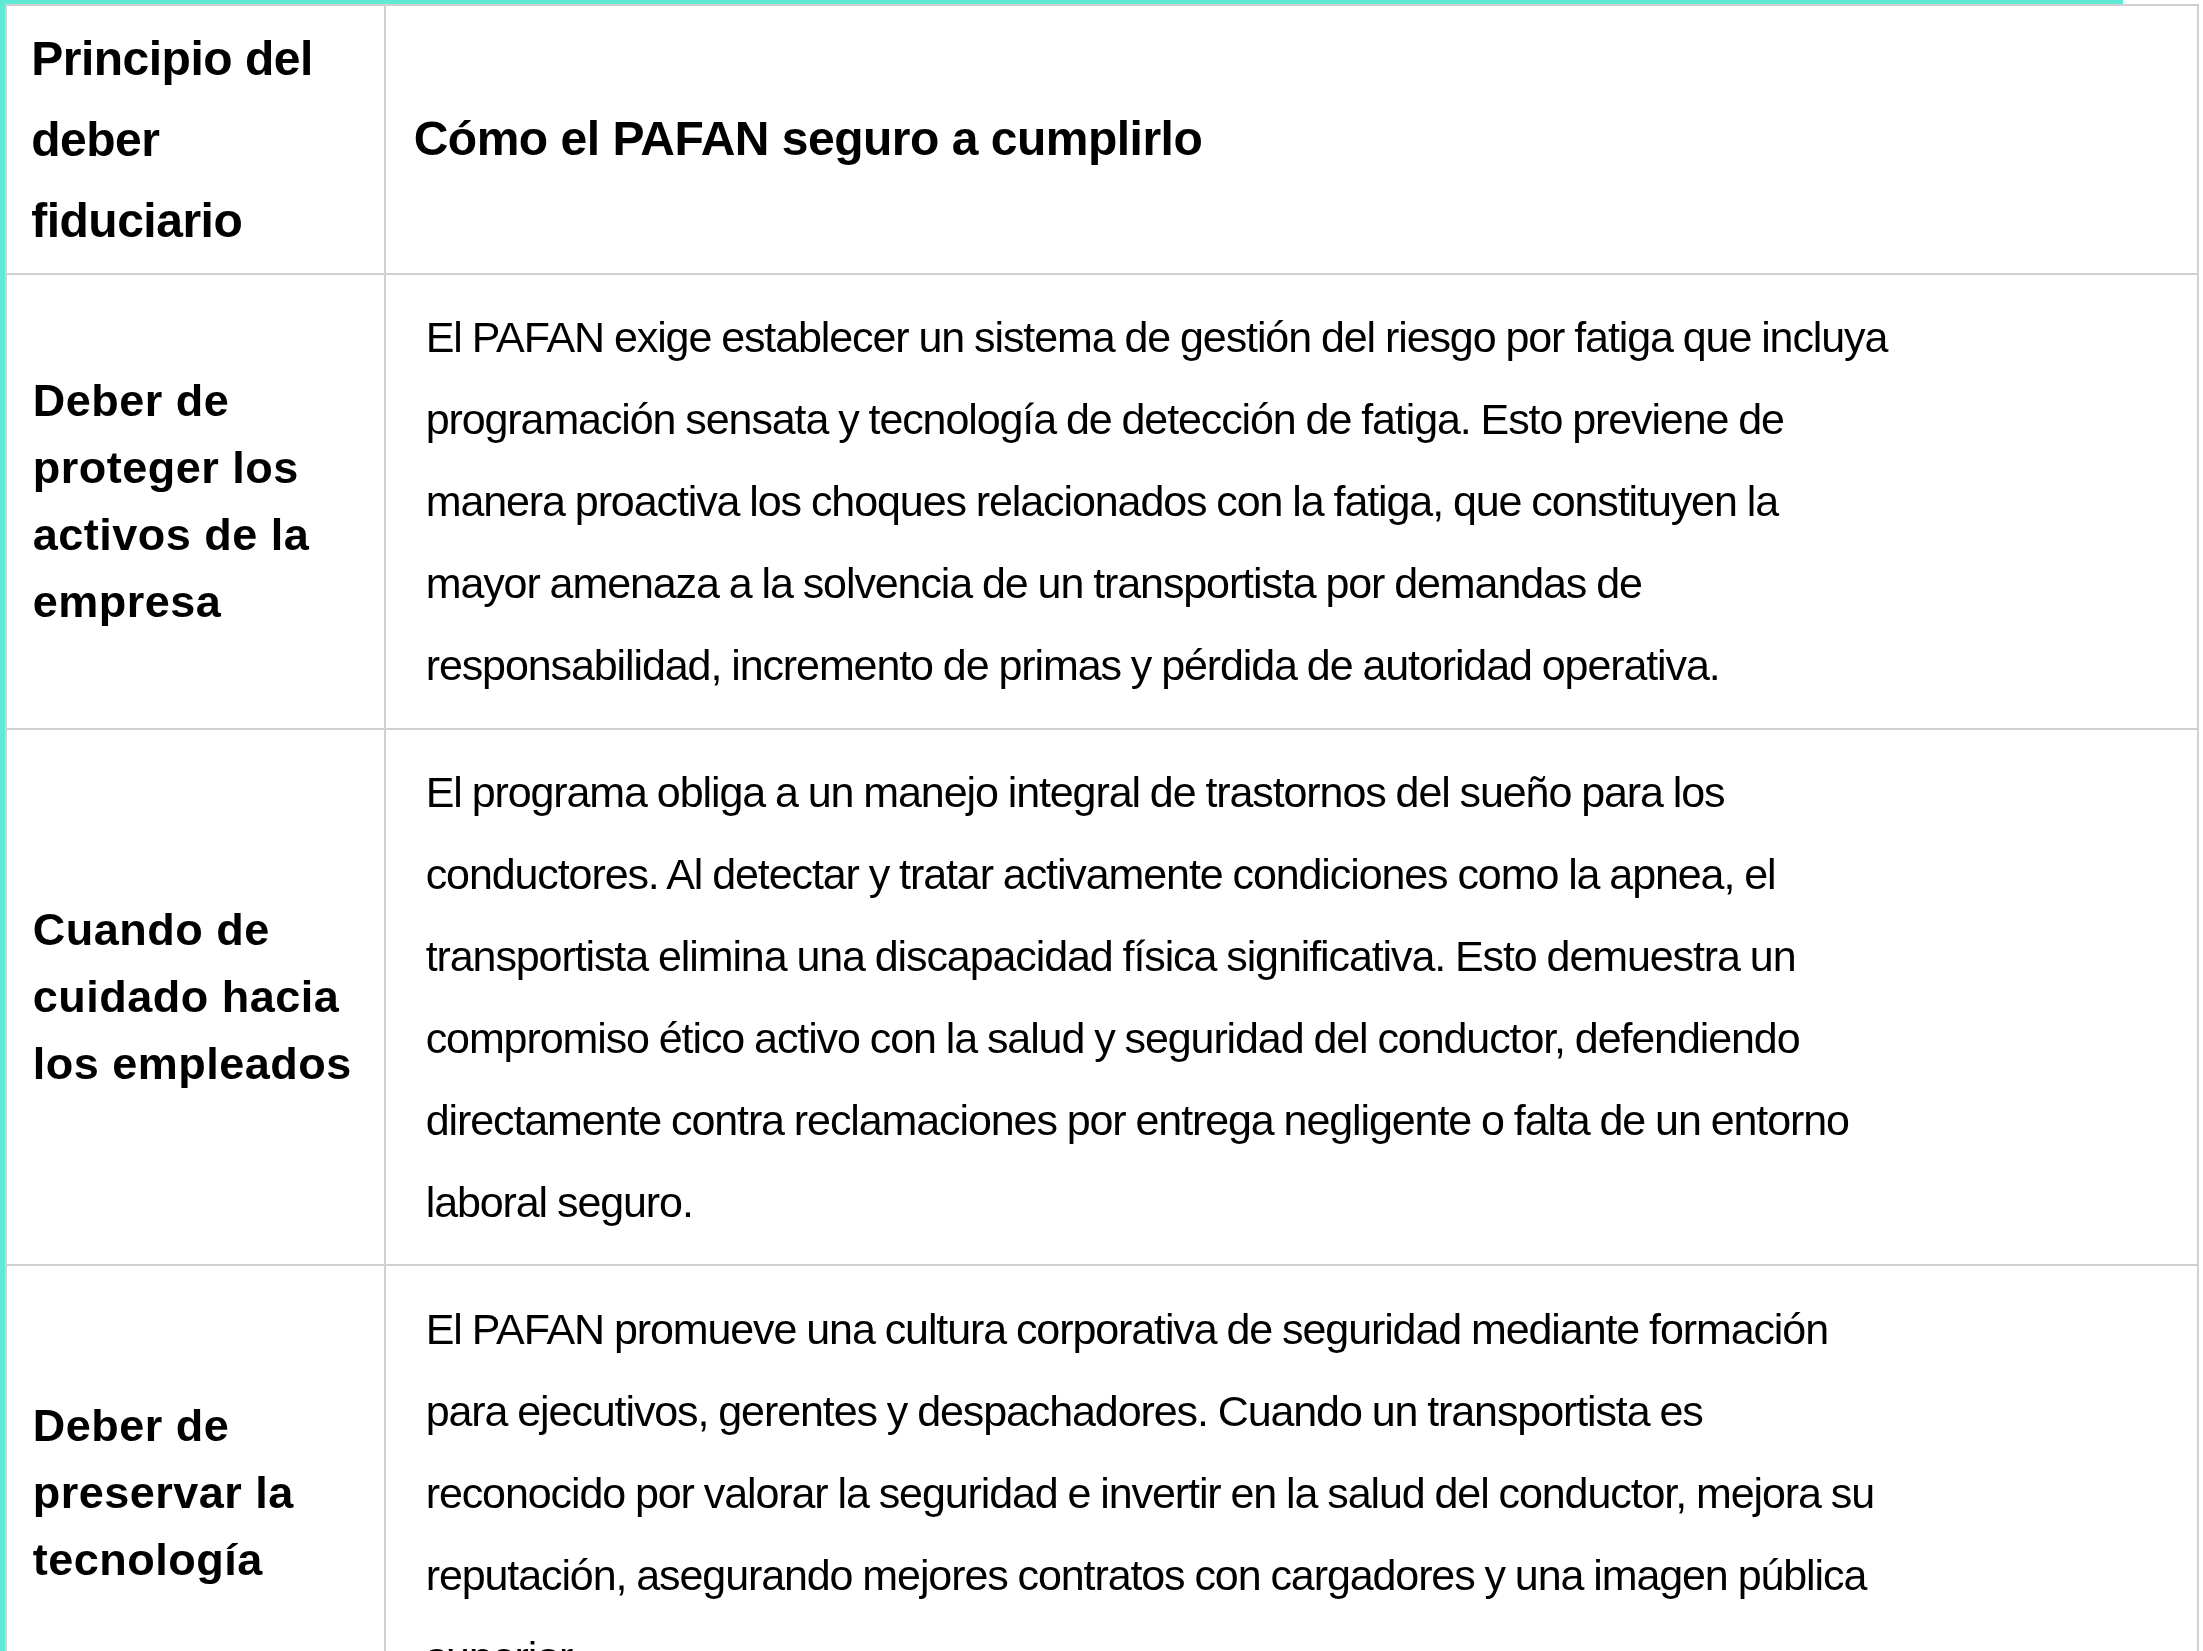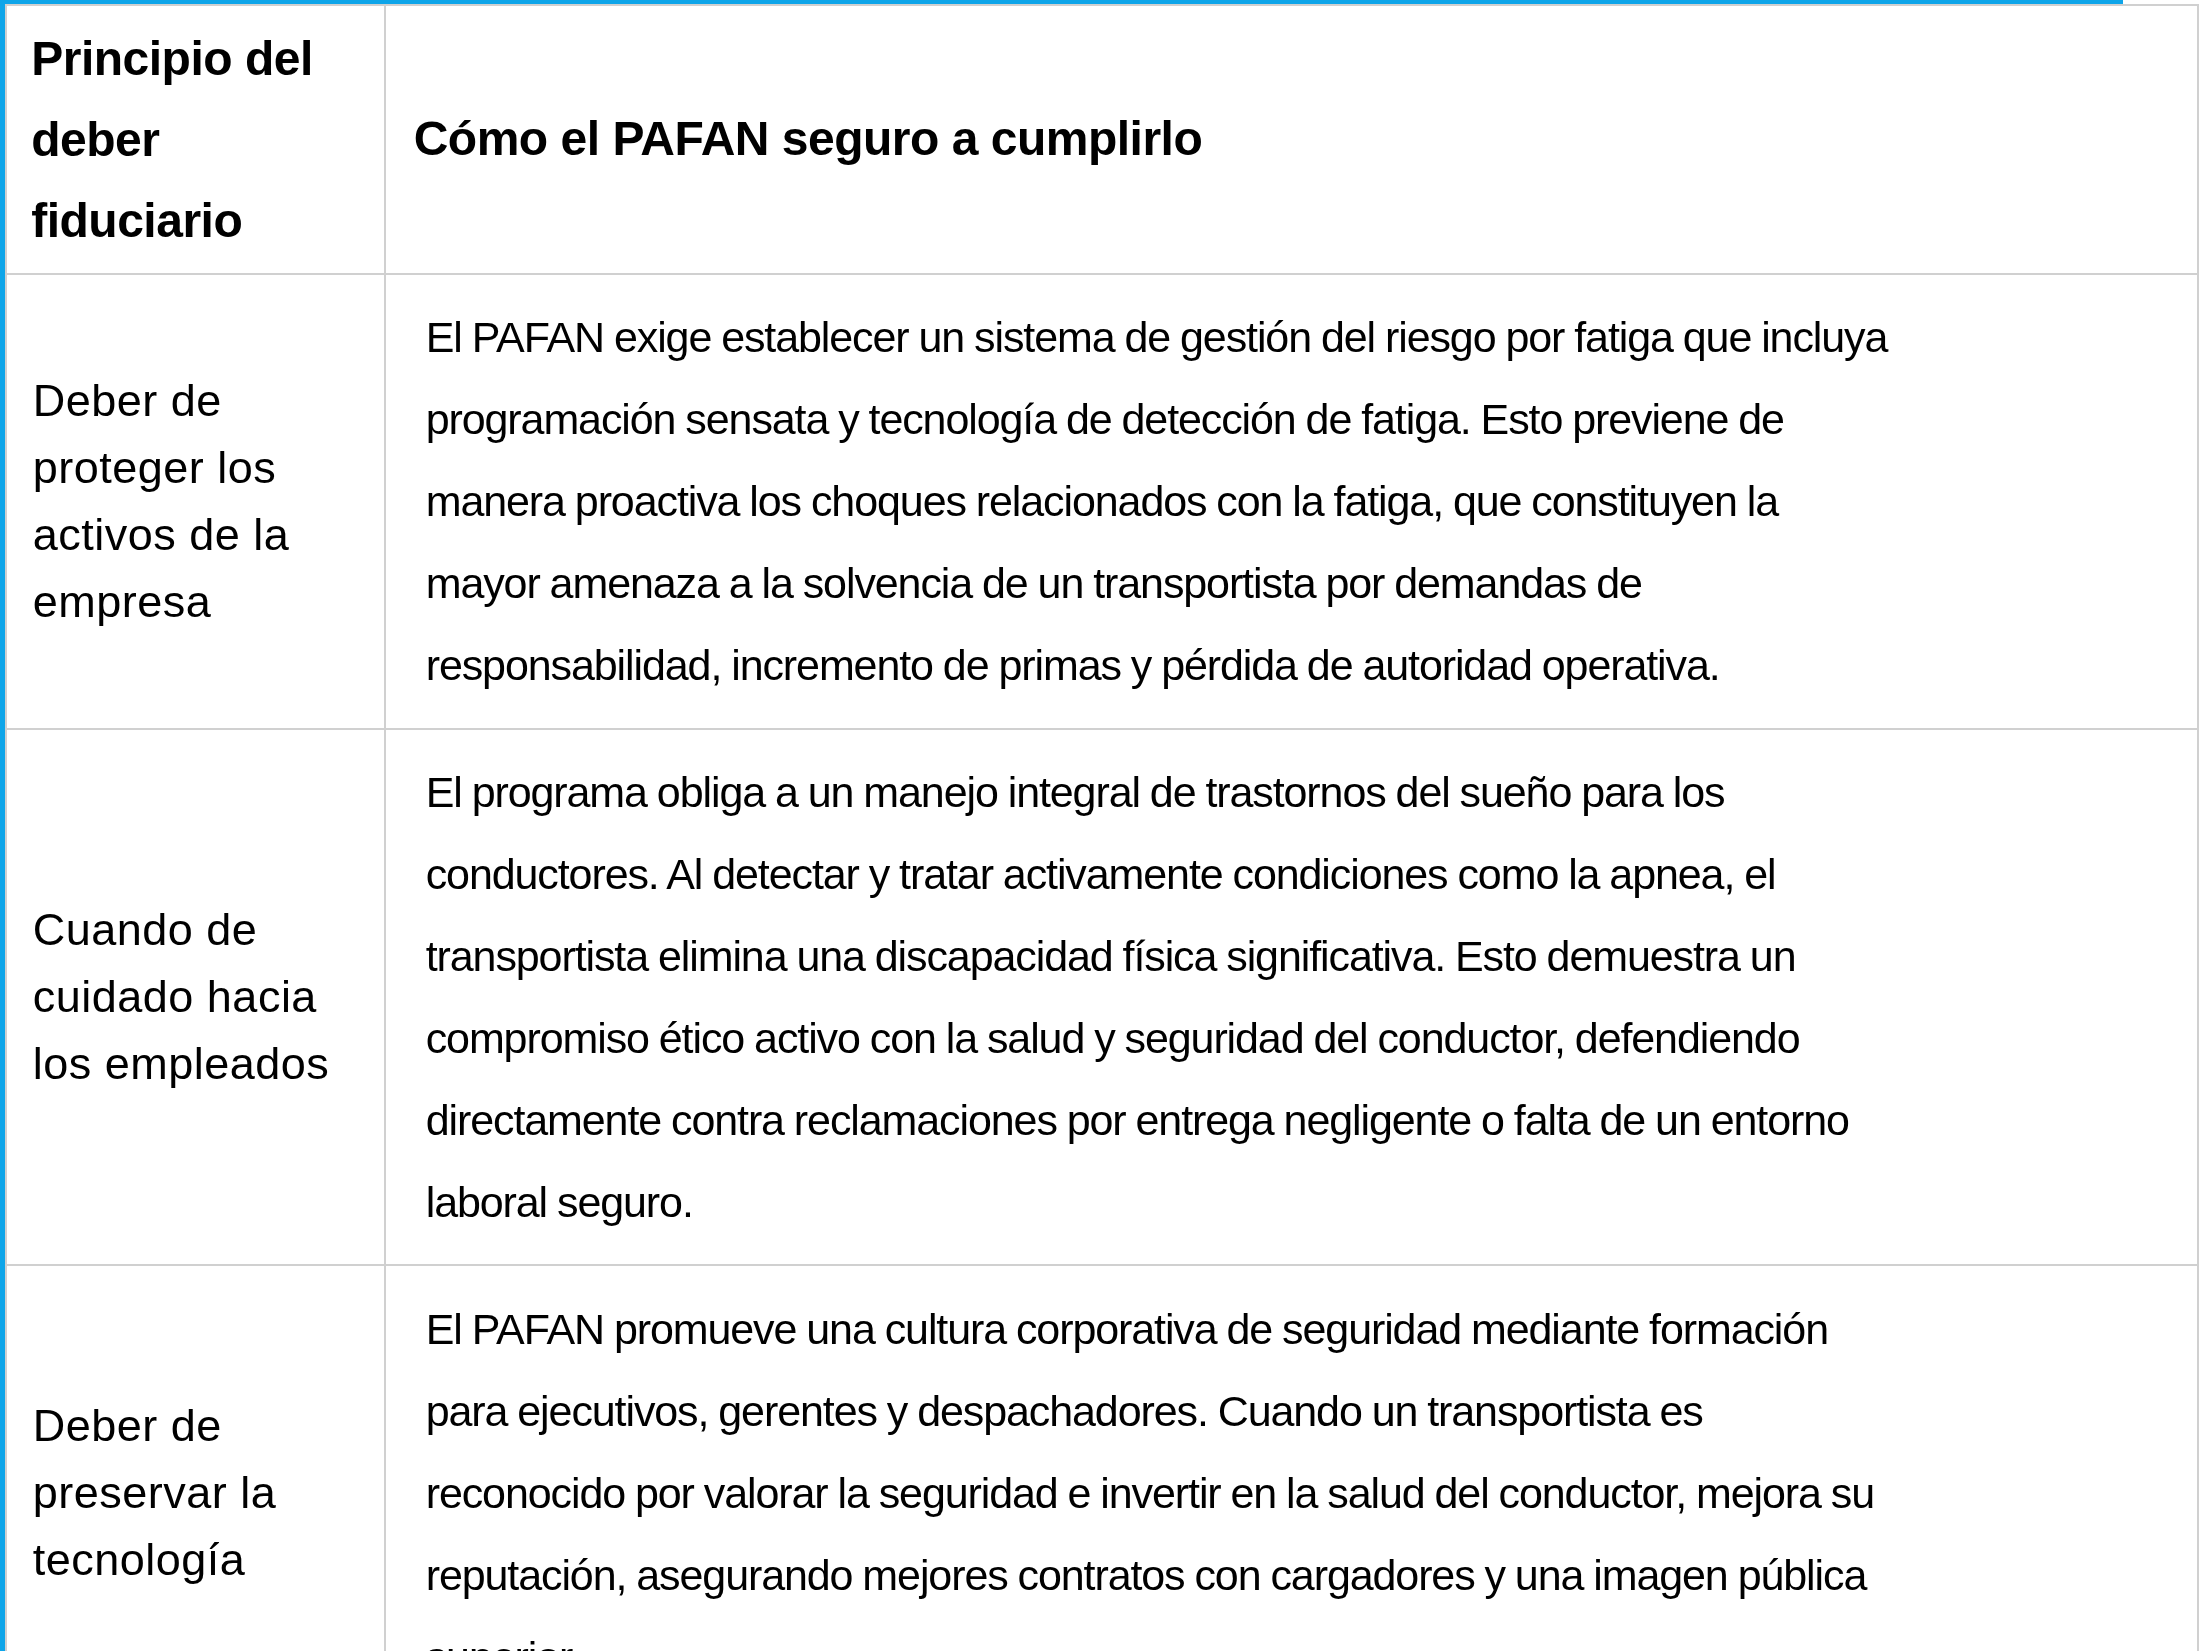--- a/index.html
+++ b/index.html
@@ -10,21 +10,21 @@
     width: 2203px;
     height: 1652px;
     font-family: "Liberation Sans", "DejaVu Sans", sans-serif;
     color: #000000;
     overflow: hidden;
   }
   .page {
     position: relative;
     width: 2123px;
     height: 1652px;
-    background: #0ea5e9;
+    background: #5eead4;
   }
   table.duty-table {
     position: absolute;
     left: 4.7px;
     top: 3.8px;
     width: 2194px;
     border-collapse: collapse;
     table-layout: fixed;
     background: #ffffff;
   }
@@ -51,21 +51,21 @@
   th.h-how {
     font-size: 48px;
     font-weight: 700;
     line-height: 60px;
     padding: 7.5px 38px 7.5px 28px;
     letter-spacing: -0.5px;
   }
   th .hdr-text { max-width: 1469px; display: block; }
   td.cell-principle {
     font-size: 45px;
-    font-weight: 400;
+    font-weight: 700;
     line-height: 67px;
     padding: 9.4px 15px 9.4px 26px;
     letter-spacing: 0.5px;
   }
   td.cell-description {
     font-size: 43px;
     font-weight: 400;
     line-height: 82px;
     padding: 9.4px 38px 9.4px 28px;
   }

